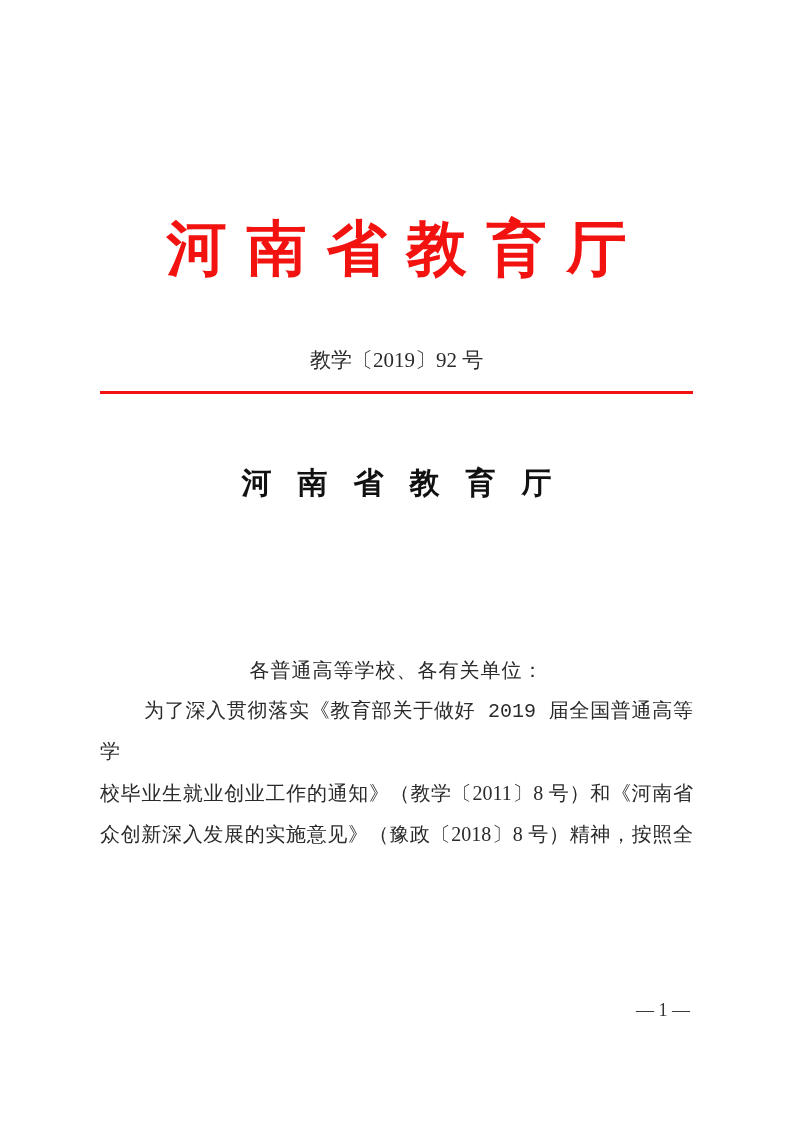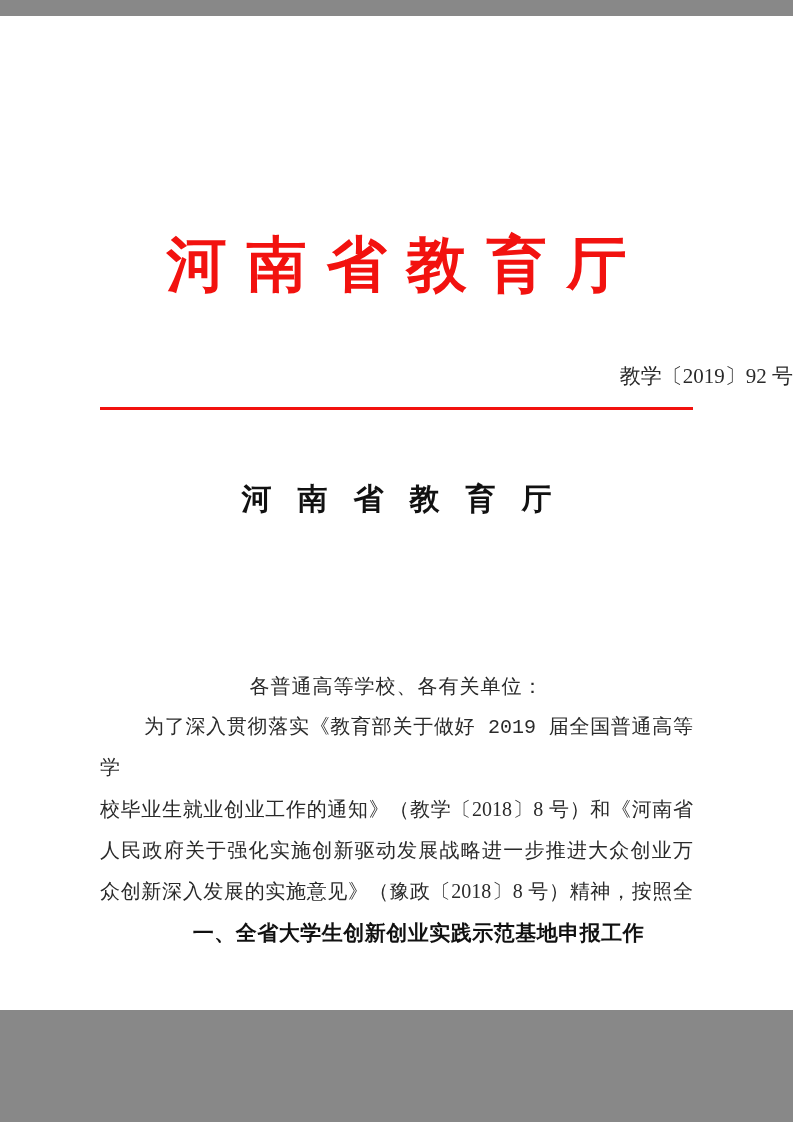--- a/index.html
+++ b/index.html
@@ -1,20 +1,20 @@
 <!DOCTYPE html>
 <html><head>
 <meta charset="utf-8">
 <style>
   html, body { margin: 0; padding: 0; background: #888; }
   .page {
     position: relative;
     width: 793px;
-    height: 994px;
-    margin: 16px auto;
+    height: 1122px;
+    margin: 0 auto;
     background: #ffffff;
     overflow: hidden;
     font-family: "Liberation Serif", serif;
   }
 
   
   .agency-header {
     position: absolute;
     top: 213px;
     left: 0;
@@ -30,21 +30,21 @@
     letter-spacing: 20px;
     margin-right: -20px;
   }
 
   
   .doc-number {
     position: absolute;
     top: 346px;
     left: 0;
     width: 100%;
-    text-align: right;
+    text-align: center;
     font-size: 21px;
     line-height: 28px;
     color: #2a2a2a;
     font-family: "Liberation Serif", serif;
   }
 
   
   .red-rule {
     position: absolute;
     top: 391px;
@@ -126,21 +126,19 @@
 
   <div class="notice-title">
     <div class="tline">
       <span class="spread2">河南省教育厅</span>
     </div>
   </div>
 
   <div class="body-text">
       <div class="body-line">各普通高等学校、各有关单位：</div>
       <div class="body-line indent stretch">为了深入贯彻落实《教育部关于做好 2019 届全国普通高等学</div>
-      <div class="body-line stretch">校毕业生就业创业工作的通知》（教学〔2018〕8 号）和《河南省</div>
-      <div class="body-line stretch">人民政府关于强化实施创新驱动发展战略进一步推进大众创业万</div>
+      <div class="body-line stretch">校毕业生就业创业工作的通知》（教学〔2011〕8 号）和《河南省</div>
       <div class="body-line stretch">众创新深入发展的实施意见》（豫政〔2018〕8 号）精神，按照全</div>
-      <div class="body-line indent bold-heading">一、全省大学生创新创业实践示范基地申报工作</div>
     </div>
 
   <div class="page-number">— 1 —</div>
 
 </div>
 
 </body></html>

